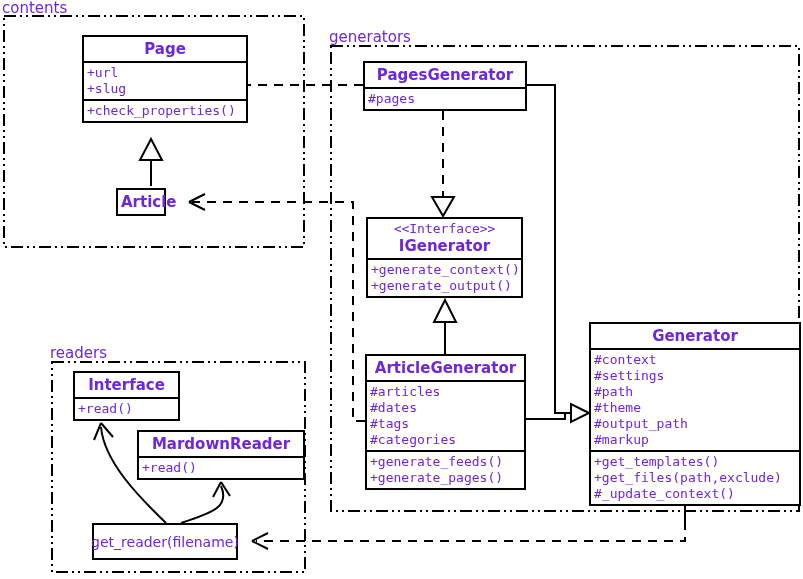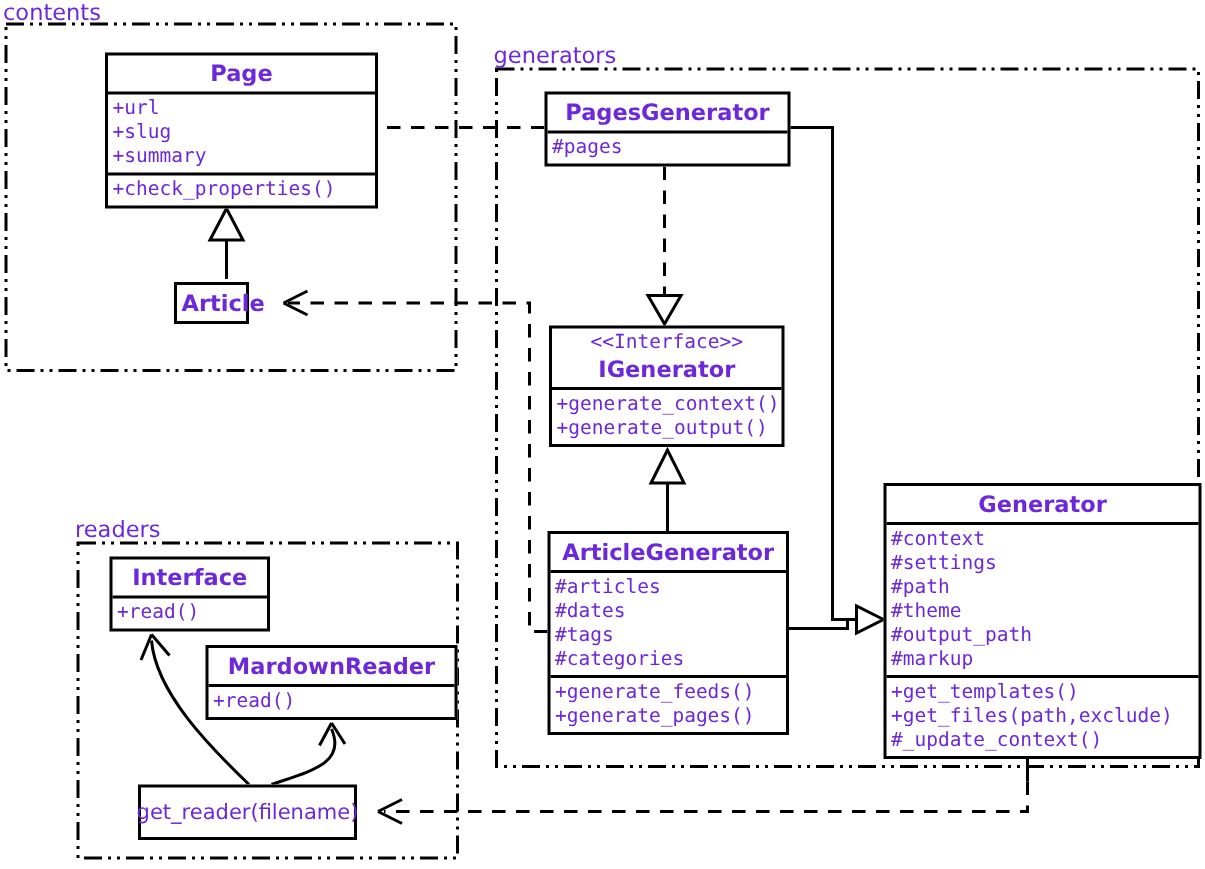--- a/index.html
+++ b/index.html
@@ -51,21 +51,21 @@
   }
   .plain-box{
     position:absolute;
     background:#ffffff;
     border:2px solid #000;
     box-sizing:border-box;
     display:flex;align-items:center;justify-content:center;
     font-size:14px;white-space:nowrap;
   }
   
-  #cls-page{left:70px;top:35px;width:182px;}
+  #cls-page{left:82px;top:35px;width:166px;}
   #cls-article{left:116px;top:188px;width:50px;}
   #cls-pagesgen{left:363px;top:61px;width:164px;}
   #cls-igen{left:366px;top:217px;width:157px;}
   #cls-articlegen{left:365px;top:354px;width:161px;}
   #cls-generator{left:589px;top:322px;width:212px;}
   #cls-rst{left:73px;top:371px;width:107px;}
   #cls-mardown{left:137px;top:430px;width:168px;}
   #box-getreader{left:92px;top:523px;width:146px;height:37px;}
   #lbl-contents{left:2px;top:0px;}
   #lbl-generators{left:329px;top:29px;}
@@ -134,21 +134,20 @@
   <div class="pkg-label" id="lbl-generators">generators</div>
   <div class="pkg-label" id="lbl-readers">readers</div>
 
   <div class="uml-class" id="cls-page">
     <div class="uml-head">
         <div class="uml-title">Page</div>
       </div>
     <div class="uml-sec">
         <div class="member-row">+url</div>
         <div class="member-row">+slug</div>
-        <div class="member-row">+summary</div>
       </div>
     <div class="uml-sec">
         <div class="member-row">+check_properties()</div>
       </div>
   </div>
 
   <div class="uml-class" id="cls-article">
     <div class="uml-head">
         <div class="uml-title">Article</div>
       </div>

